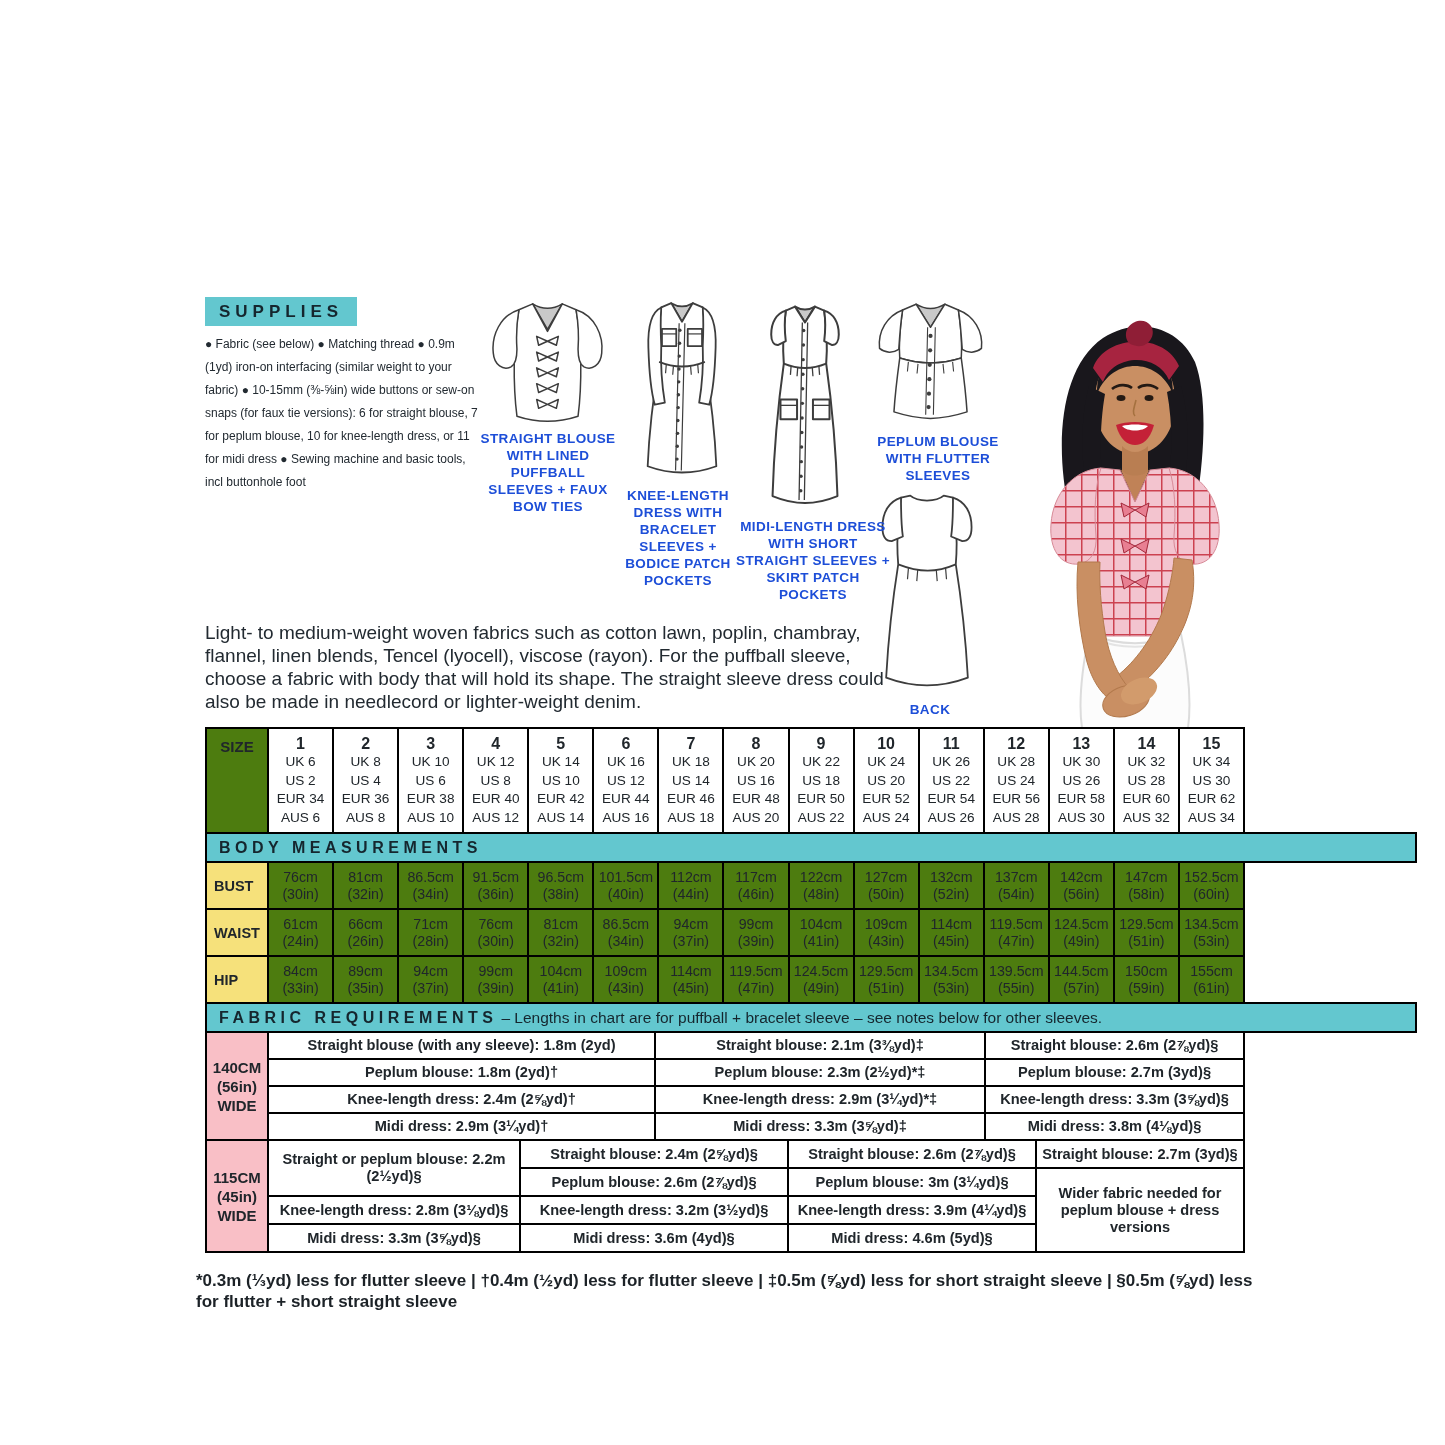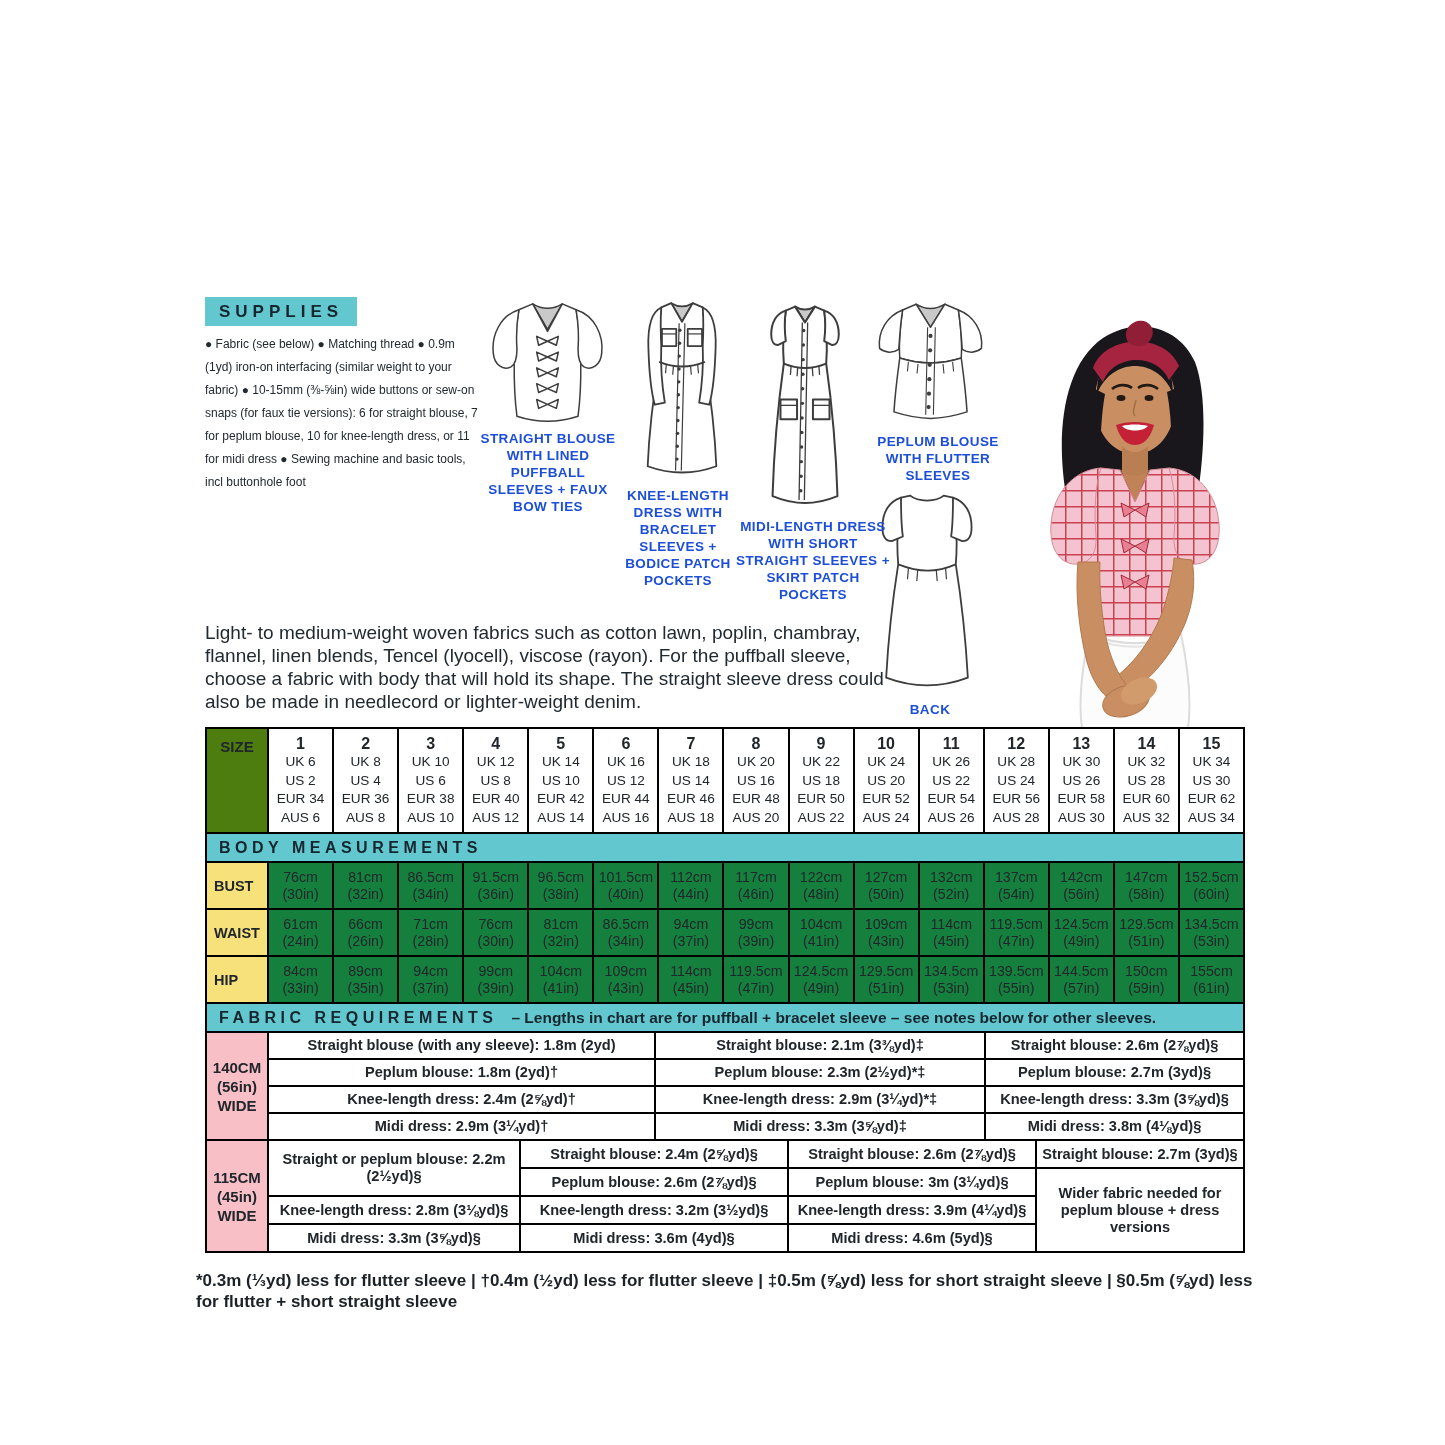--- a/index.html
+++ b/index.html
@@ -14,28 +14,28 @@
   .art path,.art rect,.art circle,.art line{vector-effect:non-scaling-stroke}
   
   .tables{position:absolute;left:205px;top:727px;width:1040px}
   .tables > * + *{margin-top:-2px}
   .gridline{box-sizing:border-box;width:1040px;background:#000;border:2px solid #000;display:grid;gap:2px}
   .size-grid{grid-template-columns:60px repeat(15,1fr)}
   .scell{background:#fff;text-align:center;padding:6px 0 5px}
   .corner{background:#4d7c0f;font-weight:bold;font-size:15px;padding-top:9px;text-align:center}
   .snum{font-weight:bold;font-size:16px;line-height:18px}
   .sline{font-size:13.6px;line-height:18.5px}
-  .band{box-sizing:border-box;width:1040px;background:#63c7cf;border:2px solid #000;
+  .band{box-sizing:border-box;width:1212px;background:#63c7cf;border:2px solid #000;
         padding:5px 12px 4px;color:#15262e;display:flex;align-items:baseline}
   .band .bt{font-weight:bold;font-size:16px;letter-spacing:4.5px;white-space:nowrap}
-  .band .bn{font-size:15.5px;letter-spacing:0;margin-left:14px;font-weight:bold;white-space:nowrap}
+  .band .bn{font-size:15.5px;letter-spacing:0;margin-left:4px;font-weight:normal;white-space:nowrap}
   .meas-grid{grid-template-columns:60px repeat(15,1fr);grid-auto-rows:45px}
   .mrow{display:contents}
   .mlabel{background:#f6e17b;font-weight:bold;font-size:14.5px;display:flex;align-items:center;padding-left:7px}
-  .mcell{background:#15803d;display:flex;align-items:center;justify-content:center;text-align:center;
+  .mcell{background:#4d7c0f;display:flex;align-items:center;justify-content:center;text-align:center;
          font-size:14.2px;line-height:17px;padding:0 2px}
   .fr140{grid-template-columns:60px 385px 328px 1fr;grid-auto-rows:25px}
   .fr115{grid-template-columns:60px 250px 266px 246px 1fr;grid-auto-rows:26px}
   .frcell{background:#fff;display:flex;align-items:center;justify-content:center;text-align:center;
           font-weight:bold;font-size:14.6px;line-height:17px;padding:0 4px}
   .frlabel{background:#f9bfc6;font-weight:bold;font-size:15px;display:flex;align-items:center;
            justify-content:center;text-align:center;grid-column:1;grid-row:1/span 4;line-height:19px;padding:0 4px}
   .c1m{grid-column:2;grid-row:1/span 2}
   .c4m{grid-column:5;grid-row:2/span 3}
   .footnote{position:absolute;left:196px;top:1270px;width:1058px;font-size:17px;font-weight:bold;

